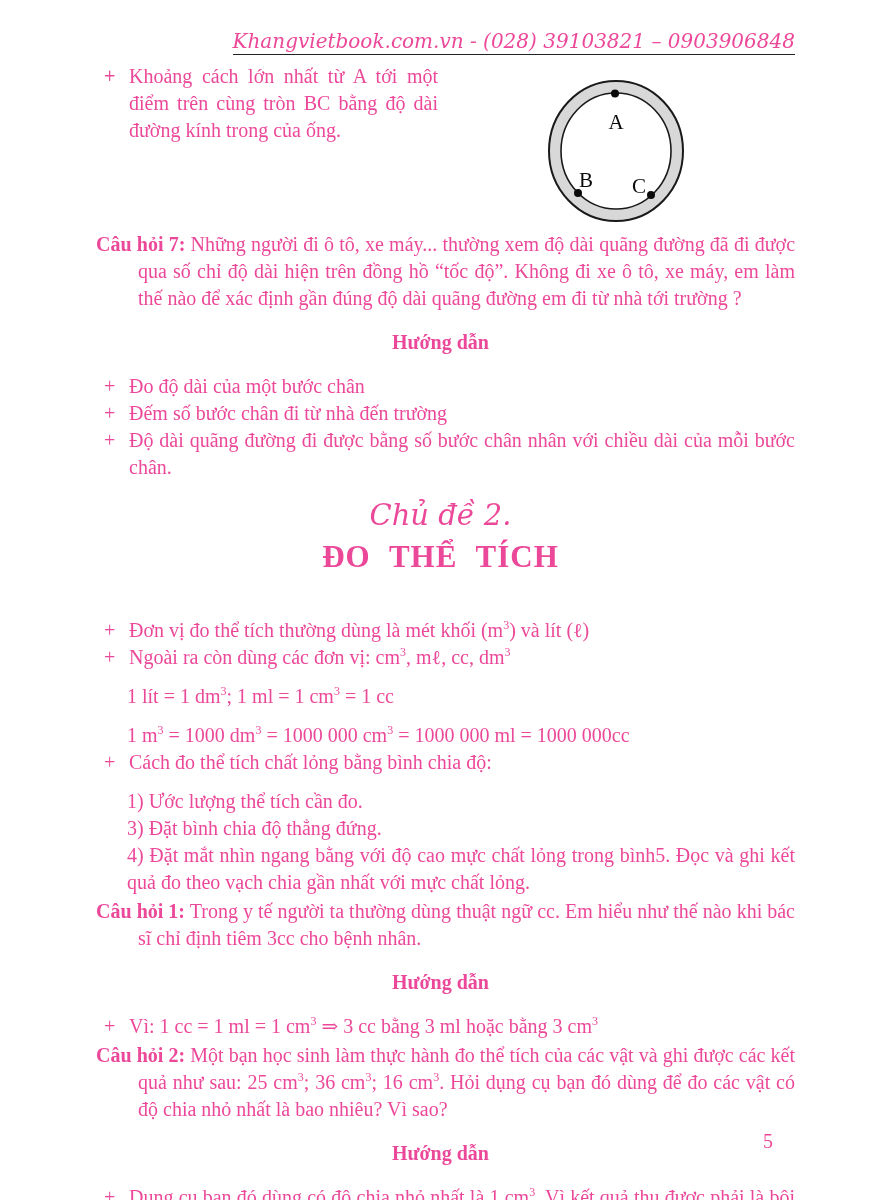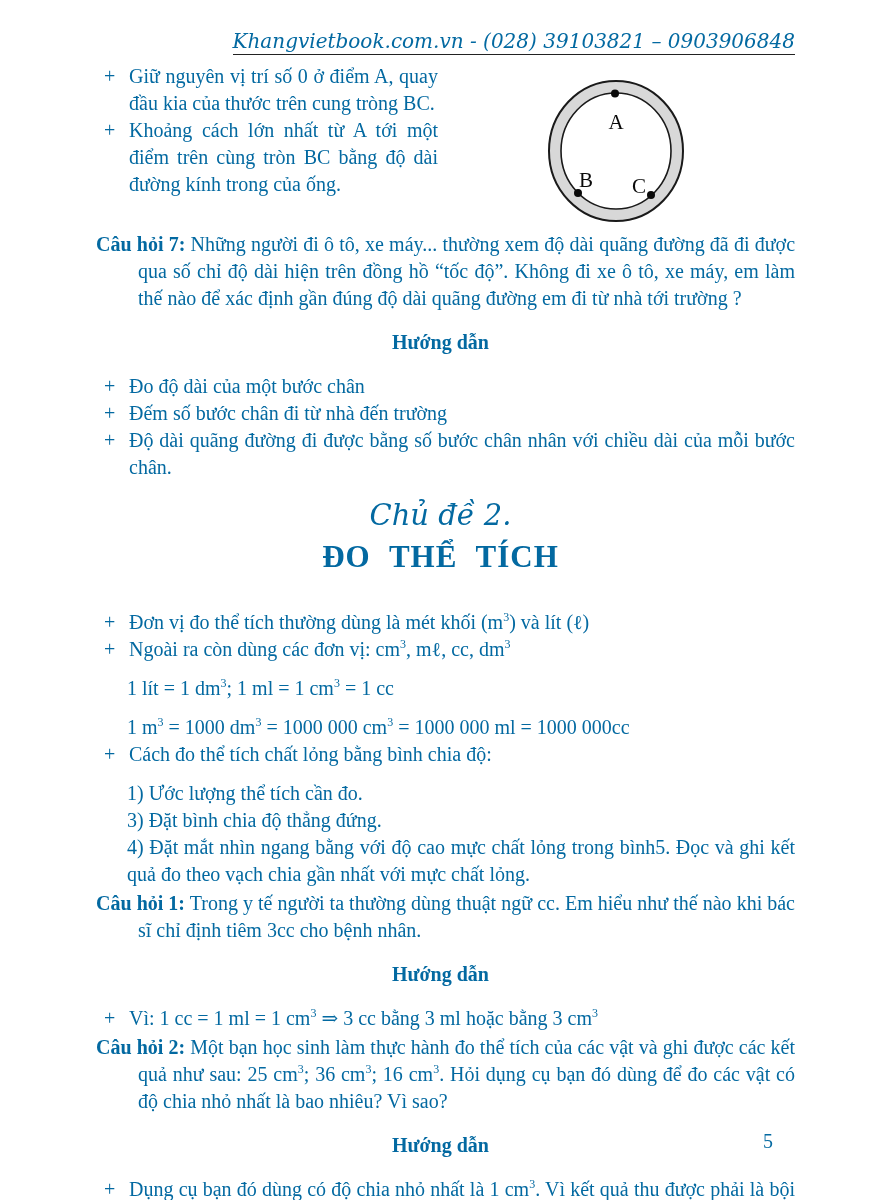--- a/index.html
+++ b/index.html
@@ -4,21 +4,21 @@
 <style>
   html,body{margin:0;padding:0;background:#fff;}
   .page{
     position:relative;
     width:875px;height:1200px;
     background:#ffffff;
     overflow:hidden;
     font-family:"Liberation Serif","DejaVu Serif",serif;
     font-size:20px;
     line-height:27px;
-    color:#0369a1;
+    color:#ec4899;
   }
   .header{padding:28px 80px 0 86px;text-align:right;}
   .header-text{
     font-family:"DejaVu Serif",serif;
     font-style:italic;
     font-size:20px;
     border-bottom:1.5px solid #222;
     padding-bottom:1px;
     white-space:nowrap;
   }
@@ -37,42 +37,41 @@
     text-align:center;
     font-family:"DejaVu Serif",serif;
     font-style:italic;font-weight:normal;
     font-size:29px;line-height:36px;
     margin-top:16px;
   }
   .big-title{
     text-align:center;font-weight:bold;
     font-size:31px;line-height:40px;
     letter-spacing:1px;word-spacing:10px;
-    margin:4px 0 32px 0;
+    margin:4px 0 40px 0;
   }
   sup{font-size:0.6em;line-height:0;vertical-align:super;}
   .page-num{position:absolute;right:102px;top:1128px;font-size:20px;}
   svg text{font-family:"Liberation Serif","DejaVu Serif",serif;font-size:21px;fill:#0a0a0a;}
 </style>
 </head>
 <body>
 
 <div class="page">
 
   <div class="header">
     <span class="header-text">Khangvietbook.com.vn - (028) 39103821 – 0903906848</span>
   </div>
 
   <div class="content">
 
     <div class="top-row">
       <div class="col-text">
         <div class="plus-item">
           <span class="marker">+</span>
-          <span>Giữ nguyên vị trí số 0 ở điểm A, quay đầu kia của thước trên cung tròng BC.</span>
         </div>
         <div class="plus-item">
           <span class="marker">+</span>
           <span>Khoảng cách lớn nhất từ A tới một điểm trên cùng tròn BC bằng độ dài đường kính trong của ống.</span>
         </div>
       </div>
       <div class="col-fig">
         <svg width="150" height="148" viewBox="0 0 150 148">
           <ellipse cx="75" cy="74" rx="67" ry="70" stroke="#1a1a1a" stroke-width="2" fill="#d8d8d8"></ellipse>
           <ellipse cx="75" cy="74" rx="55" ry="58" fill="#ffffff" stroke-width="1.6" stroke="#1a1a1a"></ellipse>

